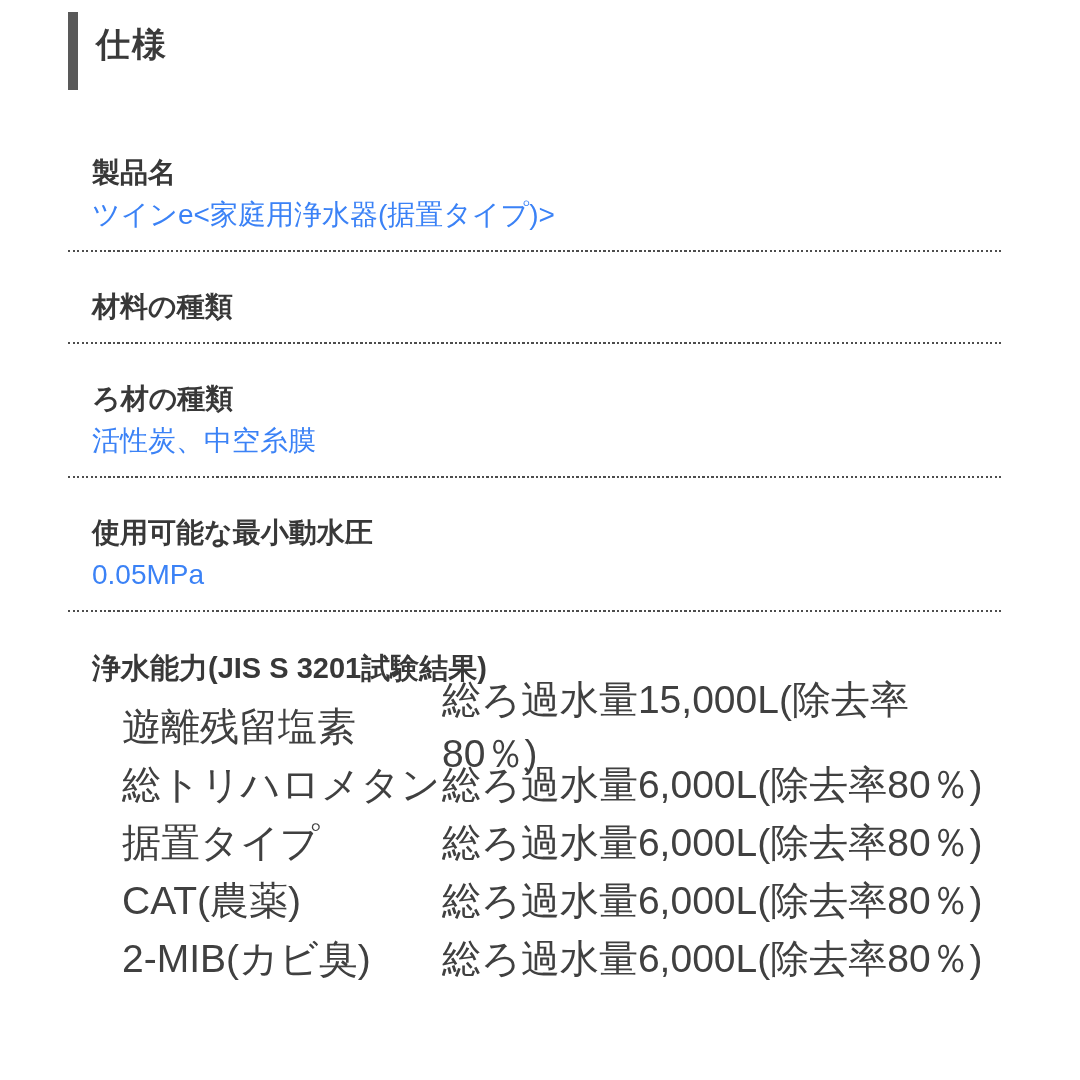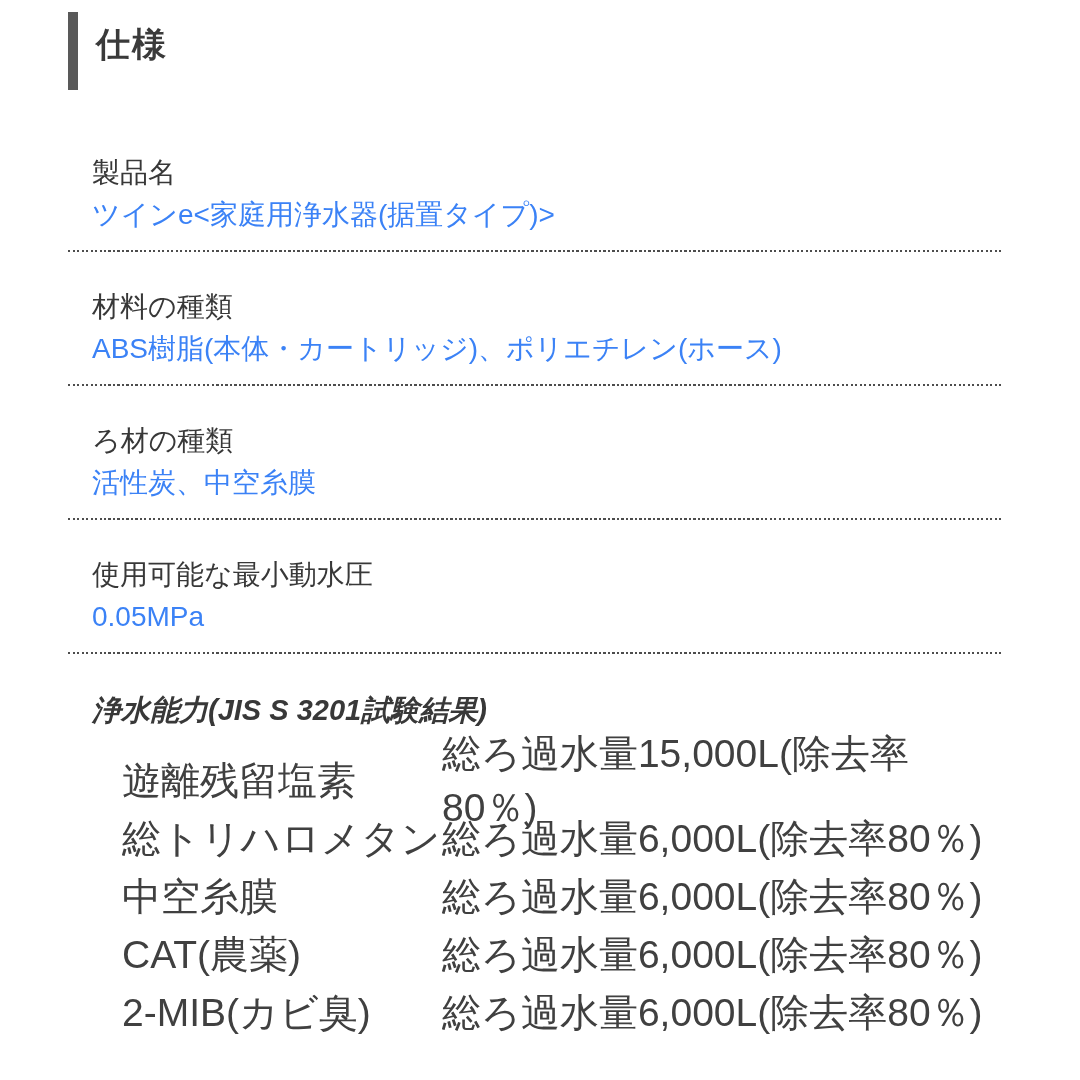--- a/index.html
+++ b/index.html
@@ -38,21 +38,21 @@
     font-weight: bold;
     color: #3a3a3a;
     letter-spacing: 2px;
   }
   
   .section {
     padding: 34px 0 14px 24px;
   }
   .section-label {
     font-size: 28px;
-    font-weight: normal;
+    font-weight: bold;
     line-height: 42px;
     color: #383838;
   }
   .section-value {
     font-size: 28px;
     line-height: 42px;
     color: #3b82f6;
   }
   .dotted-divider {
     height: 2px;
@@ -63,22 +63,21 @@
   }
   
   .performance {
     padding: 34px 0 0 24px;
   }
   .performance-heading {
     font-size: 29px;
     font-weight: bold;
     line-height: 44px;
     color: #383838;
-    margin-bottom: 20px;
-    font-style: italic;
+    margin-bottom: 8px;
   }
   .performance-rows {
     padding-left: 30px;
   }
   .perf-row {
     display: flex;
     align-items: center;
     height: 58px;
     font-size: 39px;
     color: #404040;
@@ -101,21 +100,20 @@
   </div>
 
   <div class="section">
     <div class="section-label">製品名</div>
     <div class="section-value">ツインe&lt;家庭用浄水器(据置タイプ)&gt;</div>
   </div>
   <div class="dotted-divider"></div>
 
   <div class="section">
     <div class="section-label">材料の種類</div>
-    <div class="section-value">ABS樹脂(本体・カートリッジ)、ポリエチレン(ホース)</div>
   </div>
   <div class="dotted-divider"></div>
 
   <div class="section">
     <div class="section-label">ろ材の種類</div>
     <div class="section-value">活性炭、中空糸膜</div>
   </div>
   <div class="dotted-divider"></div>
 
   <div class="section">
@@ -133,21 +131,21 @@
         <div class="perf-result">総ろ過水量15,000L(除去率80％)</div>
       </div>
 
 
       <div class="perf-row">
         <div class="perf-substance">総トリハロメタン</div>
         <div class="perf-result">総ろ過水量6,000L(除去率80％)</div>
       </div>
 
       <div class="perf-row">
-        <div class="perf-substance">中空糸膜</div>
+        <div class="perf-substance">据置タイプ</div>
         <div class="perf-result">総ろ過水量6,000L(除去率80％)</div>
       </div>
 
       <div class="perf-row">
         <div class="perf-substance">CAT(農薬)</div>
         <div class="perf-result">総ろ過水量6,000L(除去率80％)</div>
       </div>
 
       <div class="perf-row">
         <div class="perf-substance">2-MIB(カビ臭)</div>

